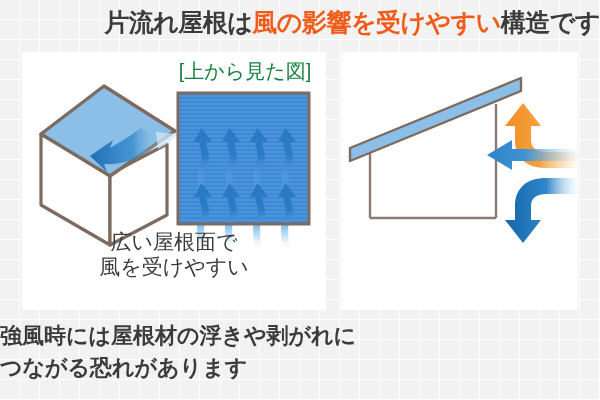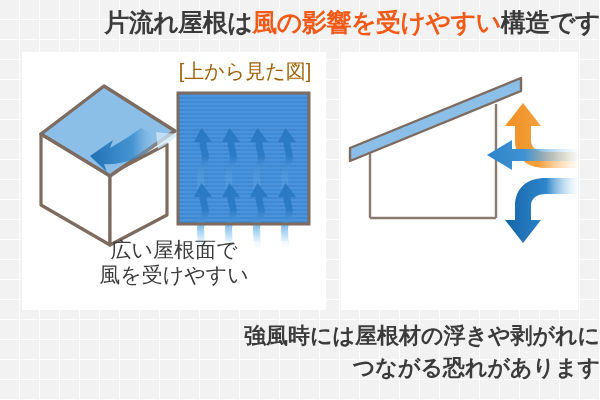--- a/index.html
+++ b/index.html
@@ -54,42 +54,42 @@
 
   
   .caption {
     position: absolute;
     text-align: center;
     font-size: 21px;
     color: #3b3b3b;
     line-height: 1.18;
     white-space: nowrap;
   }
-  #caption-left  { left: 22px;  width: 304px; top: 230px; margin-top: 8px; }
+  #caption-left  { left: 22px;  width: 304px; top: 230px; }
   #caption-right { left: 341px; width: 237px; top: 230px; }
 
   
   .topview-label {
     position: absolute;
     left: 170px;
     top: 58px;
     width: 150px;
     text-align: center;
     font-size: 20px;
-    color: #a16207;
+    color: #15803d;
     white-space: nowrap;
   }
 
   
   .bottom-text {
     position: absolute;
     left: 0;
     top: 320px;
     width: 600px;
-    text-align: right;
+    text-align: left;
     font-size: 22px;
     font-weight: bold;
     color: #3b3b3b;
     line-height: 1.45;
     white-space: nowrap;
   }
 
   svg { display: block; }
   .svg-layer {
     position: absolute;

